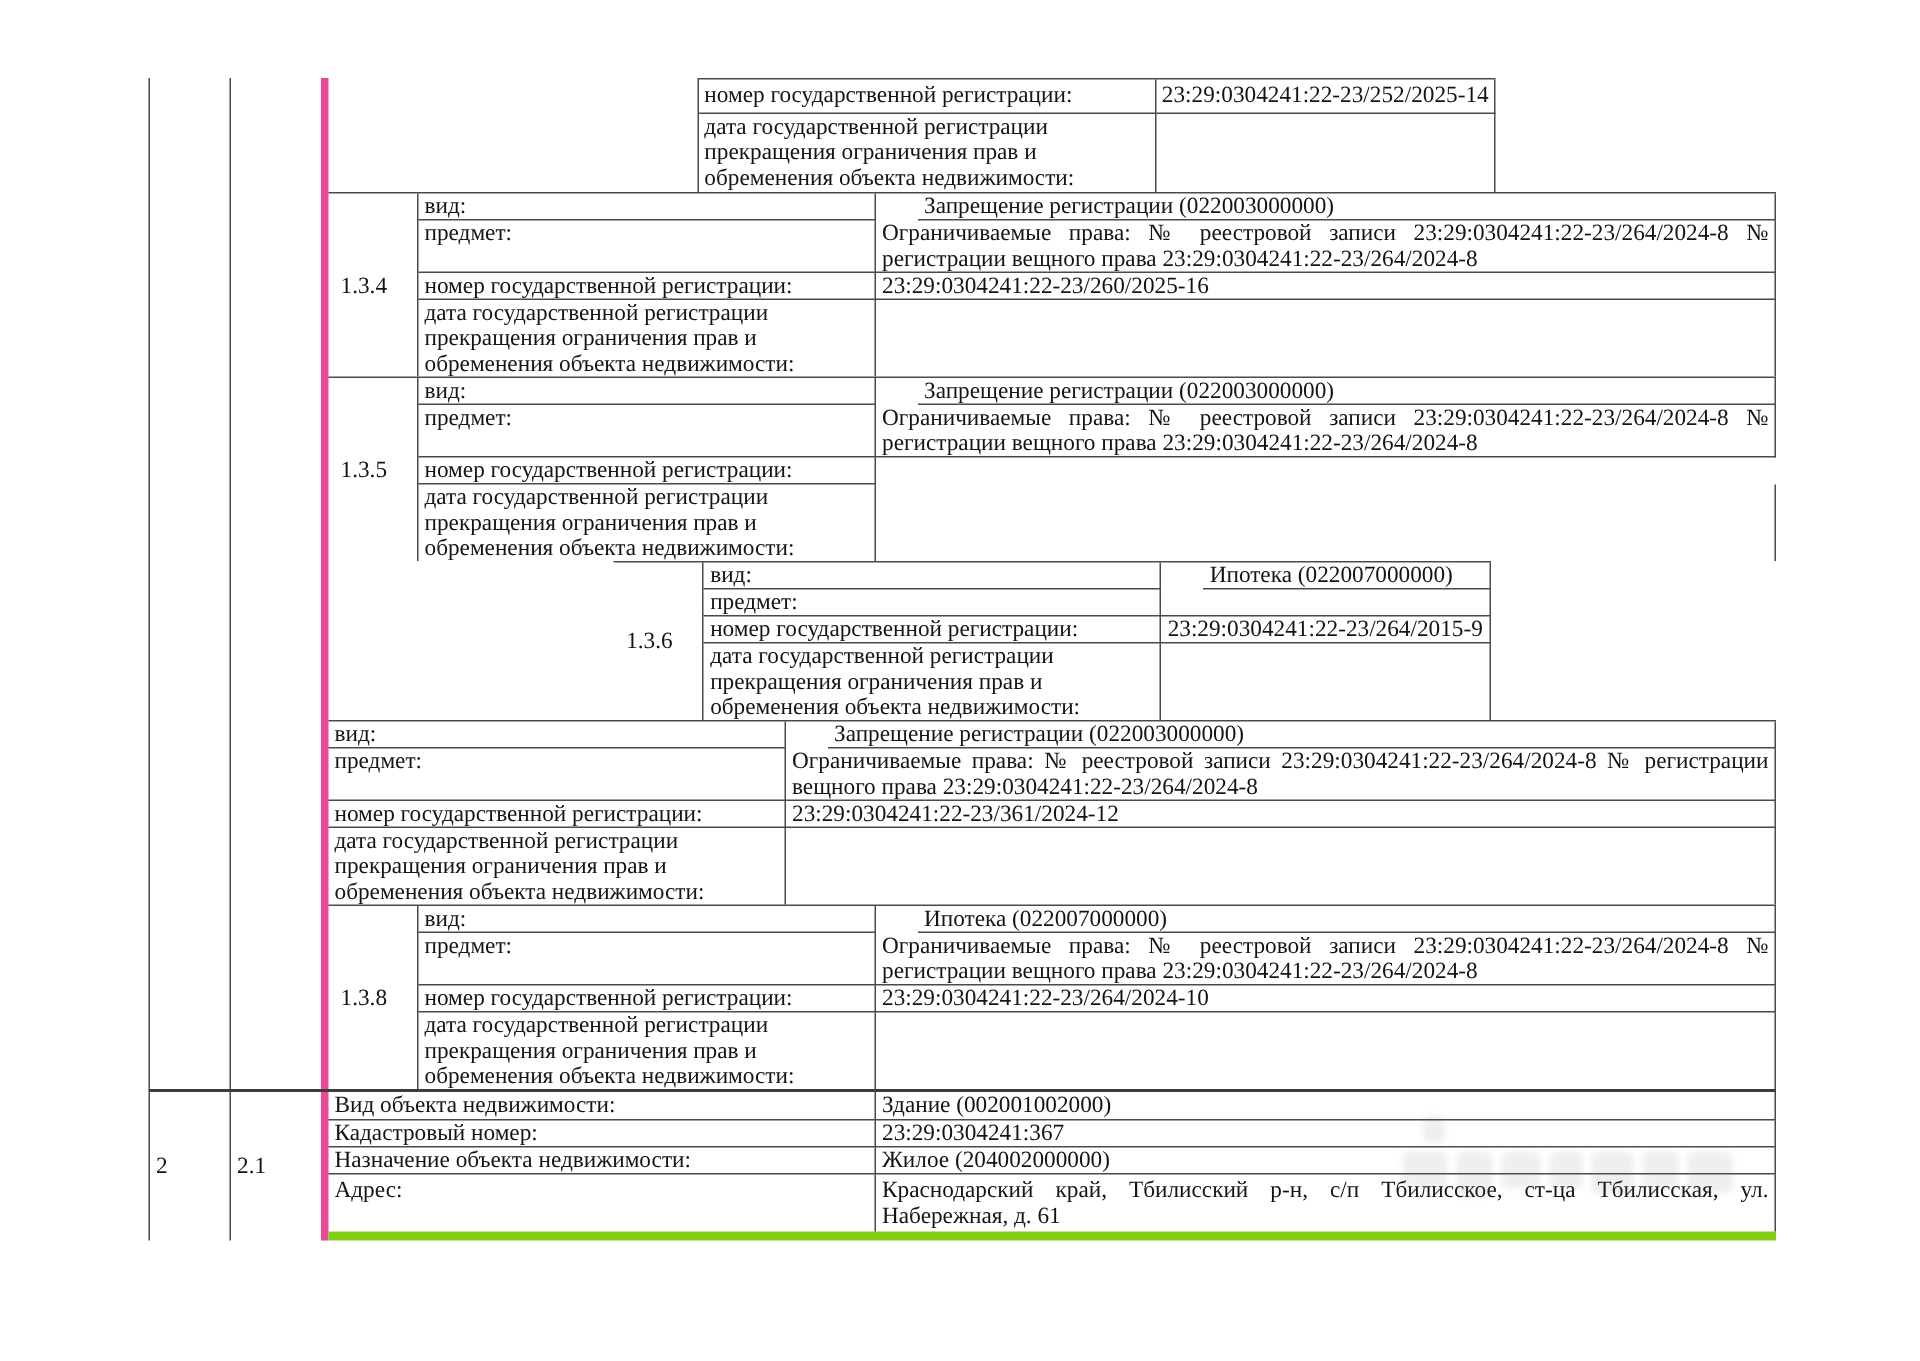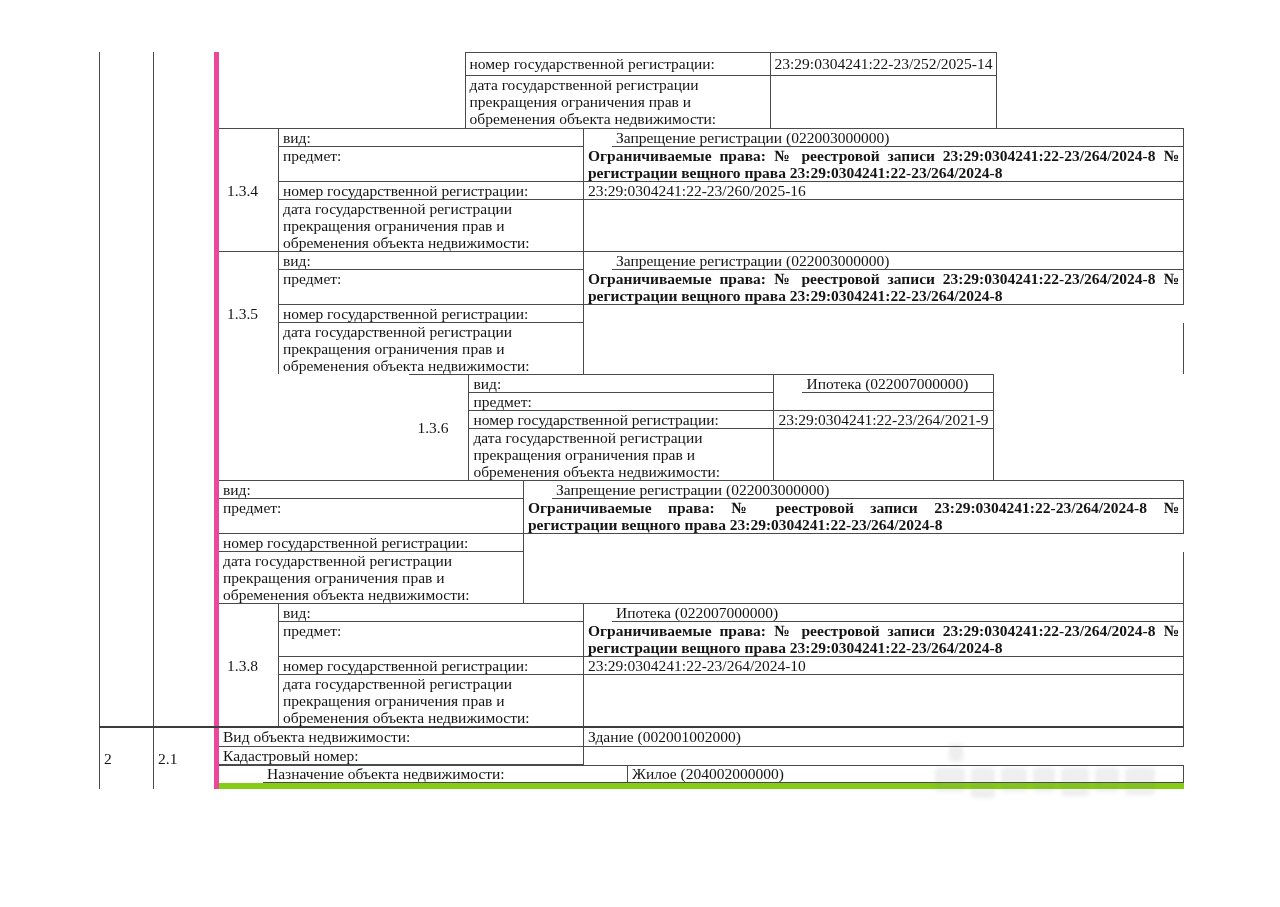--- a/index.html
+++ b/index.html
@@ -16,40 +16,40 @@
   .main { flex:1; display:flex; flex-direction:column; min-width:0;align-items:center; }
 
   .carry { display:flex; }
   .numSpacer { width:60px; flex:none; border-right:1px solid #4a4a4a; }
   .carryRows { flex:1; min-width:0; border-top:1px solid #4a4a4a; display:flex; flex-direction:column; }
 
   .row { display:flex; min-width:0; }
   .lbl { width:305px; flex:none; border-right:1px solid #4a4a4a; padding:0 3px 0 4px; overflow:hidden; }
   .val { flex:1; min-width:0; border-right:1px solid #4a4a4a; padding:0 4px; overflow:hidden; }
   .bb  { border-bottom:1px solid #4a4a4a; }
-  .just { text-align:justify;font-weight:bold; }
+  .just { text-align:justify; }
 
   .h-cn { height:23px; } .h-cn > div { padding-top:2px; }
   .h-cd { height:52px; }
   .h-v { height:18px;gap:28px; }
   .h-p { height:35px; }
   .h-p1 { height:18px; }
   .h-n { height:18px; }
   .h-d { height:51px; }
 
   .group { display:flex; border-top:1px solid #4a4a4a; }
   .numCell { width:60px; flex:none; border-right:1px solid #4a4a4a;
              display:flex; align-items:center; padding-left:8px; }
   .rows { flex:1; min-width:0; display:flex; flex-direction:column; }
 
   .band2 { border-top:2px solid #3c3c3c; }
   .band2 .colA, .band2 .colB { display:flex; align-items:center; padding-left:4px; }
   .main2 { flex:1; min-width:0; display:flex; flex-direction:column; border-bottom:6px solid #84cc16; }
   .lbl2 { width:365px; flex:none; border-right:1px solid #4a4a4a; padding:0 3px 0 4px; overflow:hidden; }
-  .r1 { height:19px; } .r2 { height:18px;flex-direction:column; } .r3 { height:18px;margin-left:44px; } .r4 { height:33px; }
+  .r1 { height:19px; } .r2 { height:18px; } .r3 { height:18px; } .r4 { height:33px; }
   .r5 { height:38px; } .r5 > div { padding-top:2px; }
 
   .watermark { position:absolute; left:935px; top:744px; width:235px; height:58px;
                pointer-events:none; filter:blur(2px); opacity:.55; }
   .wm-mark { position:absolute; left:14px; top:0; width:14px; height:18px;
              background:rgba(120,120,120,.22); border-radius:3px; }
   .wm-row { position:absolute; left:0; top:24px; width:100%; display:flex; gap:6px; }
   .wm-row i { display:block; height:24px; background:rgba(120,120,120,.22); border-radius:4px; }
   .wm-row i:nth-child(1){width:30px;} .wm-row i:nth-child(2){width:24px;height:30px;}
   .wm-row i:nth-child(3){width:26px;} .wm-row i:nth-child(4){width:22px;}
@@ -129,41 +129,42 @@
           <div class="row h-v">
             <div class="lbl bb">вид:</div>
             <div class="val bb">Ипотека (022007000000)</div>
           </div>
           <div class="row h-p1">
             <div class="lbl bb">предмет:</div>
             <div class="val bb"></div>
           </div>
           <div class="row h-n">
             <div class="lbl bb">номер государственной регистрации:</div>
-            <div class="val bb">23:29:0304241:22-23/264/2021-9</div>
+            <div class="val bb">23:29:0304241:22-23/264/2015-9</div>
           </div>
           <div class="row h-d">
             <div class="lbl">дата государственной регистрации прекращения ограничения прав и обременения объекта недвижимости:</div>
             <div class="val"></div>
           </div>
         </div>
       </div>
 
       <div class="group">
         <div class="rows">
           <div class="row h-v">
             <div class="lbl bb">вид:</div>
             <div class="val bb">Запрещение регистрации (022003000000)</div>
           </div>
           <div class="row h-p">
             <div class="lbl bb">предмет:</div>
             <div class="val bb just">Ограничиваемые права: № реестровой записи 23:29:0304241:22-23/264/2024-8 № регистрации вещного права 23:29:0304241:22-23/264/2024-8</div>
           </div>
           <div class="row h-n">
             <div class="lbl bb">номер государственной регистрации:</div>
+            <div class="val bb">23:29:0304241:22-23/361/2024-12</div>
           </div>
           <div class="row h-d">
             <div class="lbl">дата государственной регистрации прекращения ограничения прав и обременения объекта недвижимости:</div>
             <div class="val"></div>
           </div>
         </div>
       </div>
 
       <div class="group">
         <div class="numCell">1.3.8</div>
@@ -199,20 +200,24 @@
         <div class="val bb">Здание (002001002000)</div>
       </div>
       <div class="row r2">
         <div class="lbl2 bb">Кадастровый номер:</div>
         <div class="val bb">23:29:0304241:367</div>
       </div>
       <div class="row r3">
         <div class="lbl2 bb">Назначение объекта недвижимости:</div>
         <div class="val bb">Жилое (204002000000)</div>
       </div>
+      <div class="row r5">
+        <div class="lbl2">Адрес:</div>
+        <div class="val just">Краснодарский край, Тбилисский р-н, с/п Тбилисское, ст-ца Тбилисская, ул. Набережная, д. 61</div>
+      </div>
     </div>
   </div>
 
 </div>
 
 <div class="watermark">
   <div class="wm-mark"></div>
   <div class="wm-row">
     <i></i>
       <i></i>

